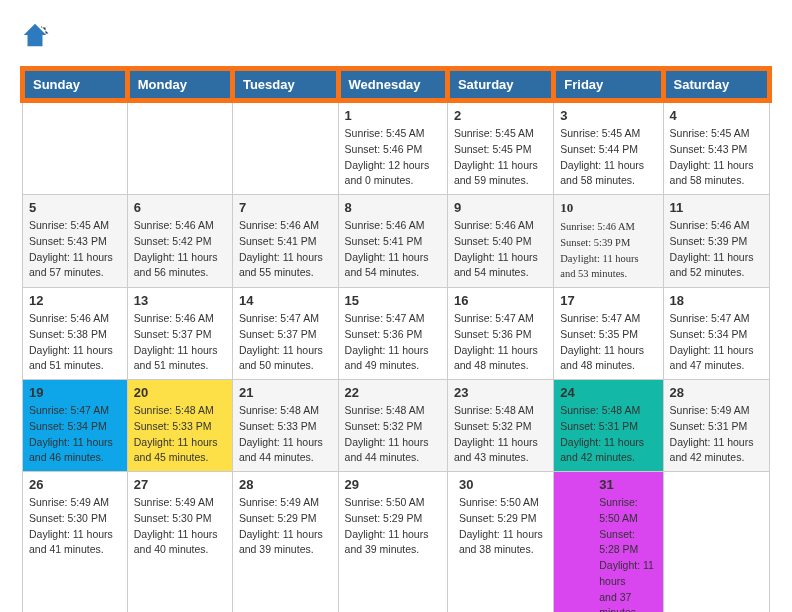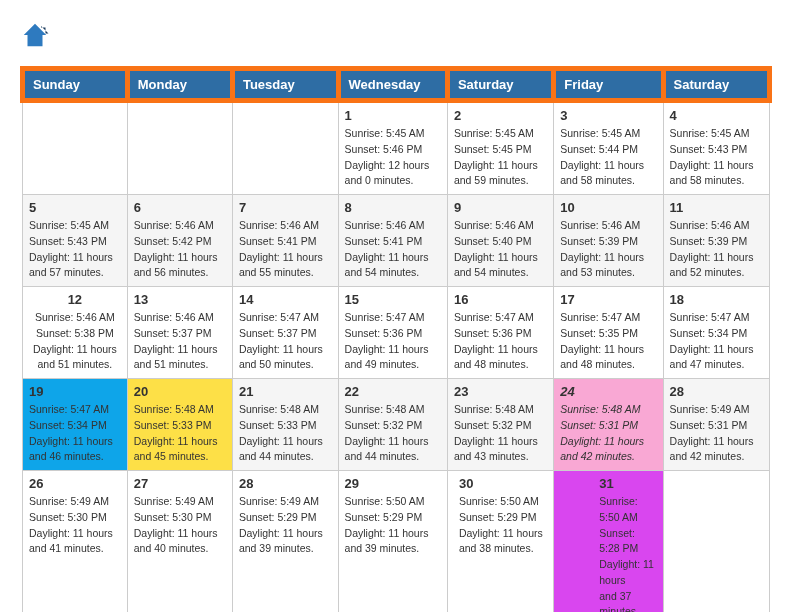--- a/index.html
+++ b/index.html
@@ -186,37 +186,37 @@
 Daylight: 11 hours
 and 54 minutes.</div>
         </td>
         <td style="background: rgb(245, 245, 245);">
           <span class="day-num">9</span>
           <div class="day-info" style="white-space: pre-line;">Sunrise: 5:46 AM
 Sunset: 5:40 PM
 Daylight: 11 hours
 and 54 minutes.</div>
         </td>
-        <td style="background: rgb(245, 245, 245);">
+        <td style="background: rgb(245, 245, 245); font-family: Liberation Serif, serif;">
           <span class="day-num">10</span>
           <div class="day-info" style="white-space: pre-line;">Sunrise: 5:46 AM
 Sunset: 5:39 PM
 Daylight: 11 hours
 and 53 minutes.</div>
         </td>
         <td style="background: rgb(245, 245, 245); margin-left: 40px;">
           <span class="day-num">11</span>
           <div class="day-info" style="white-space: pre-line;">Sunrise: 5:46 AM
 Sunset: 5:39 PM
 Daylight: 11 hours
 and 52 minutes.</div>
         </td>
       </tr>
       <tr>
-        <td style="background: rgb(255, 255, 255); text-align: center;">
+        <td style="background: rgb(255, 255, 255);">
           <span class="day-num">12</span>
           <div class="day-info" style="white-space: pre-line;">Sunrise: 5:46 AM
 Sunset: 5:38 PM
 Daylight: 11 hours
 and 51 minutes.</div>
         </td>
         <td style="background: rgb(255, 255, 255);">
           <span class="day-num">13</span>
           <div class="day-info" style="white-space: pre-line;">Sunrise: 5:46 AM
 Sunset: 5:37 PM
@@ -288,21 +288,21 @@
 Daylight: 11 hours
 and 44 minutes.</div>
         </td>
         <td style="background: rgb(245, 245, 245);">
           <span class="day-num">23</span>
           <div class="day-info" style="white-space: pre-line;">Sunrise: 5:48 AM
 Sunset: 5:32 PM
 Daylight: 11 hours
 and 43 minutes.</div>
         </td>
-        <td style="background: #f9a8d4; font-style: italic;">
+        <td style="background: #14b8a6;">
           <span class="day-num">24</span>
           <div class="day-info" style="white-space: pre-line;">Sunrise: 5:48 AM
 Sunset: 5:31 PM
 Daylight: 11 hours
 and 42 minutes.</div>
         </td>
         <td style="background: rgb(245, 245, 245);">
           <span class="day-num">28</span>
           <div class="day-info" style="white-space: pre-line;">Sunrise: 5:49 AM
 Sunset: 5:31 PM

